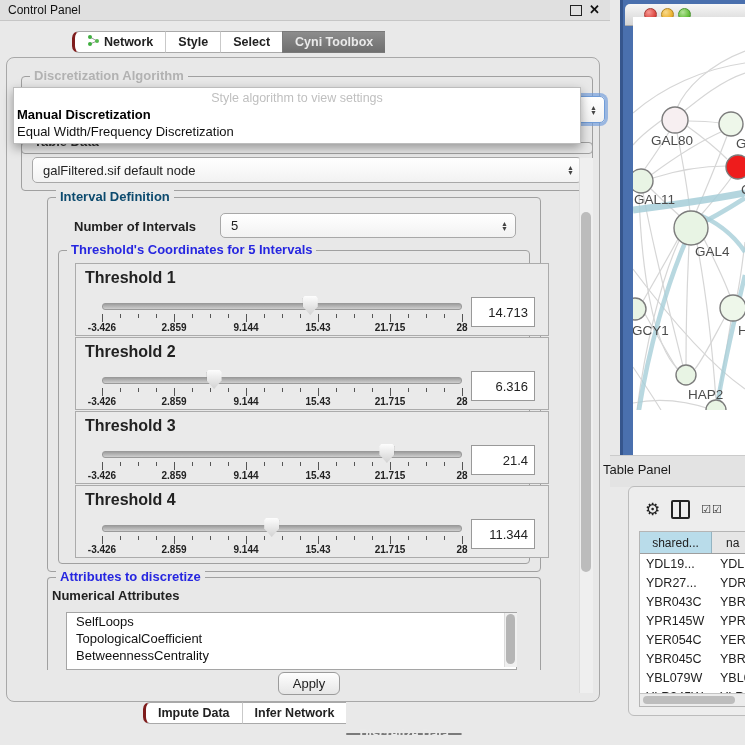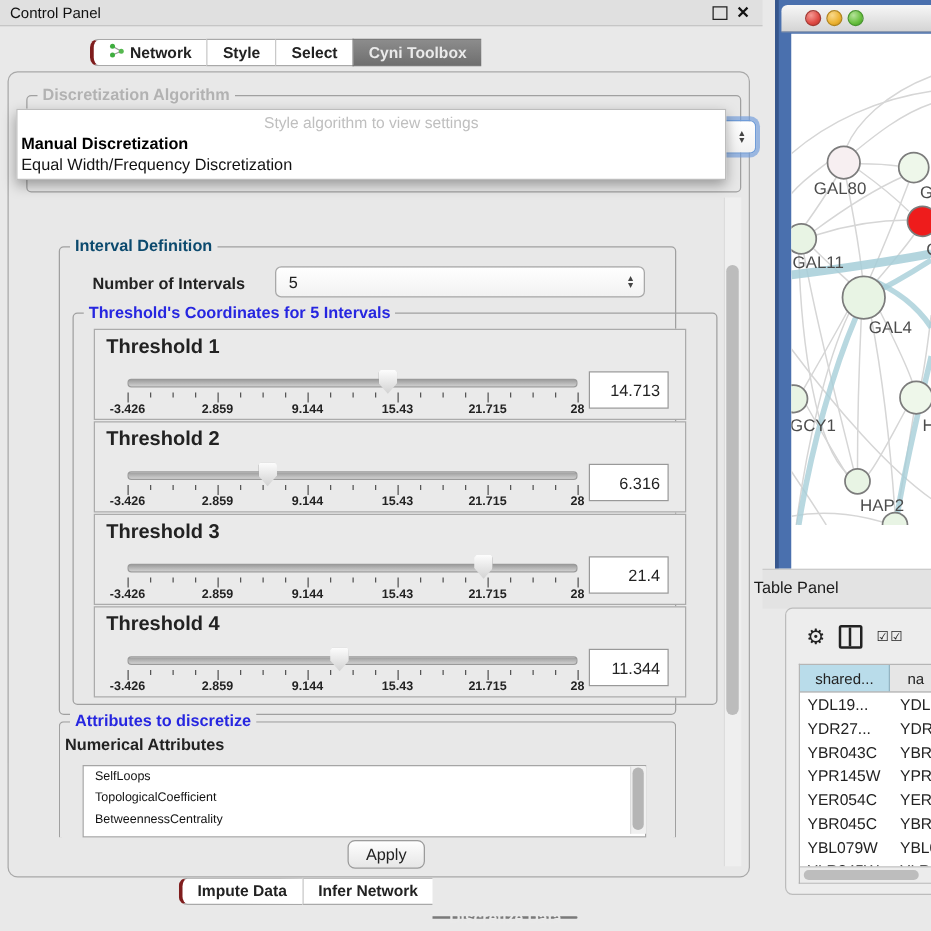--- a/index.html
+++ b/index.html
@@ -50,42 +50,42 @@
   .track{position:absolute;left:0;right:0;top:3px;height:5px;border-radius:3px;
          background:linear-gradient(#9e9e9e,#cfcfcf);border:1px solid #9a9a9a;}
   .thumb{position:absolute;top:-4px;width:15px;height:19px;
          background:linear-gradient(#fdfdfd,#d2d2d2);
          clip-path:polygon(12% 0,88% 0,100% 12%,100% 55%,50% 100%,0 55%,0 12%);
          filter:drop-shadow(0 0 1px #777);}
   .tick{position:absolute;top:14px;width:1px;background:#555;}
   .ticklabel{position:absolute;top:22px;transform:translateX(-50%);font-size:10px;font-weight:bold;color:#222;white-space:nowrap;}
 
   #attr-list{position:absolute;left:18px;top:34px;width:449px;height:56px;background:#fff;
-             border:1px solid #a5a5a5;overflow:hidden;font-size:10px;}
+             border:1px solid #a5a5a5;overflow:hidden;font-size:13px;}
   #attr-list .row{padding:0 0 0 9px;line-height:17px;color:#111;white-space:nowrap;}
   #attr-scroll{position:absolute;right:1px;top:1px;width:12px;height:54px;background:#f0f0f0;border-left:1px solid #ddd;}
   #attr-scroll .thumbv{position:absolute;left:1px;top:1px;width:9px;height:50px;border-radius:5px;background:#b5b5b5;}
 
   #apply-btn{left:271px;top:614px;width:60px;height:21px;border:1px solid #9b9b9b;border-radius:6px;
              background:linear-gradient(#fefefe,#e6e6e6);font-size:13px;display:flex;
              align-items:center;justify-content:center;}
 
   #cp-vscroll{right:6px;top:100px;width:13px;height:535px;background:#efefef;border-left:1px solid #dcdcdc;}
   #cp-vscroll .thumbv{position:absolute;left:1px;top:54px;width:10px;height:360px;border-radius:5px;background:#bcbcbc;}
 
   
   #net-window{left:620px;top:0;width:125px;height:455px;background:#4a70ae;
               box-shadow:inset 3px 0 0 #36568d;}
   #net-titlebar{left:5px;top:4px;right:0;height:21px;background:linear-gradient(#f7f7f7,#d4d4d4);
                 border-radius:5px 0 0 0;border-bottom:1px solid #aaa;position:absolute;}
   .light{position:absolute;top:4px;width:13px;height:13px;border-radius:50%;}
   #light-red{left:19px;background:radial-gradient(circle at 35% 30%,#f59a94,#df4a44 60%,#b23630);border:1px solid #a33a34;box-sizing:border-box;}
   #light-yellow{left:36px;background:radial-gradient(circle at 35% 30%,#f8d98c,#ecb231 60%,#c08a1d);border:1px solid #b08420;box-sizing:border-box;}
   #light-green{left:53px;background:radial-gradient(circle at 35% 30%,#b5e39a,#67bf3d 60%,#3f9427);border:1px solid #4a9630;box-sizing:border-box;}
-  #net-canvas{left:633px;top:27px;width:112px;height:500px;background:#fff;overflow:hidden;}
+  #net-canvas{left:633px;top:17px;width:112px;height:500px;background:#fff;overflow:hidden;}
 
   
   #tp-strip{left:610px;top:455px;width:135px;height:31px;background:#e3e3e3;border-top:1px solid #cbcbcb;}
   #tp-title{left:603px;top:462px;font-size:13px;color:#1a1a1a;}
   #tp-window{left:628px;top:486px;width:117px;height:228px;background:#ededed;
              border:1px solid #bcbcbc;border-radius:6px 0 0 6px;}
   #tp-toolbar{position:absolute;left:0;top:6px;width:100%;height:32px;display:flex;align-items:center;gap:11px;padding-left:16px;box-sizing:border-box;}
   #gear{font-size:17px;color:#222;line-height:1;}
   #colsicon{width:15px;height:15px;border:2px solid #222;border-radius:2px;position:relative;}
   #colsicon:after{content:"";position:absolute;left:6px;top:0;bottom:0;width:2px;background:#222;}
@@ -148,30 +148,37 @@
     <div class="combo focusring" style="left:24px;top:38px;width:540px;height:25px;">
       <span class="stepper">▲<br>▼</span>
     </div>
 
     <div class="abs" id="algo-popup">
       <div class="hint">Style algorithm to view settings</div>
       <div class="opt1">Manual Discretization</div>
       <div class="opt2">Equal Width/Frequency Discretization</div>
     </div>
 
+    <div class="fs" style="left:14px;top:84px;width:570px;height:47px;">
+      <span class="legend">Table Data</span>
+      <div class="combo" style="left:10px;top:14px;width:516px;height:24px;">
+        <span>galFiltered.sif default node</span>
+        <span class="stepper">▲<br>▼</span>
+      </div>
+    </div>
 
     <div class="fs" style="left:40px;top:139px;width:492px;height:373px;">
       <span class="legend green">Interval Definition</span>
       <span class="abs" style="left:26px;top:21px;font-size:13px;font-weight:bold;">Number of Intervals</span>
       <div class="combo" style="left:172px;top:15px;width:262px;height:23px;">
         <span>5</span>
         <span class="stepper">▲<br>▼</span>
       </div>
 
-      <div class="fs" style="left:10px;top:52px;width:470px;height:312px;padding-left:44px;">
+      <div class="fs" style="left:10px;top:52px;width:470px;height:312px;">
         <span class="legend blue">Threshold's Coordinates for 5 Intervals</span>
         <div id="threshold-list">
             <div class="thr-panel" style="top: 12px;">
               <div class="thr-label">Threshold 1</div>
               <div class="sliderwrap">
                 <div class="track"></div>
                 <div class="tick" style="left: 0%; height: 8px;"></div>
                 <div class="tick" style="left: 5%; height: 4px;"></div>
                 <div class="tick" style="left: 10%; height: 4px;"></div>
                 <div class="tick" style="left: 15%; height: 4px;"></div>

